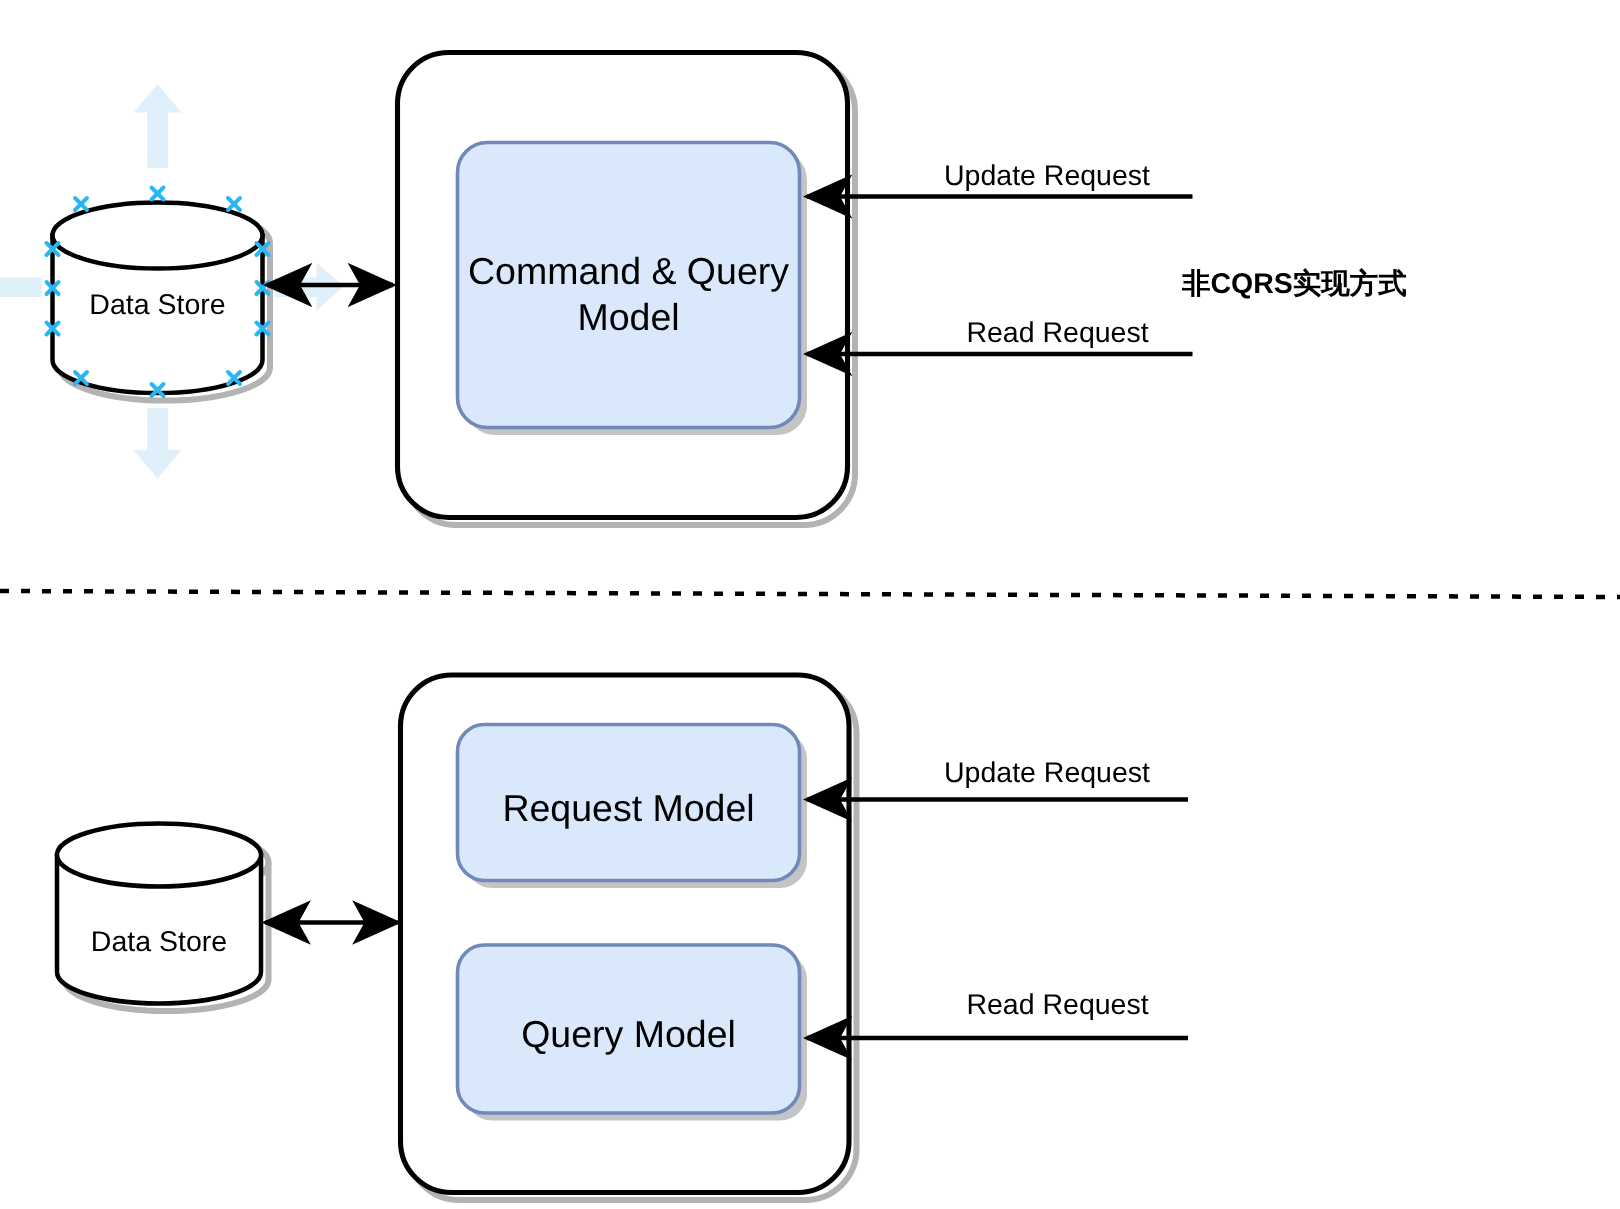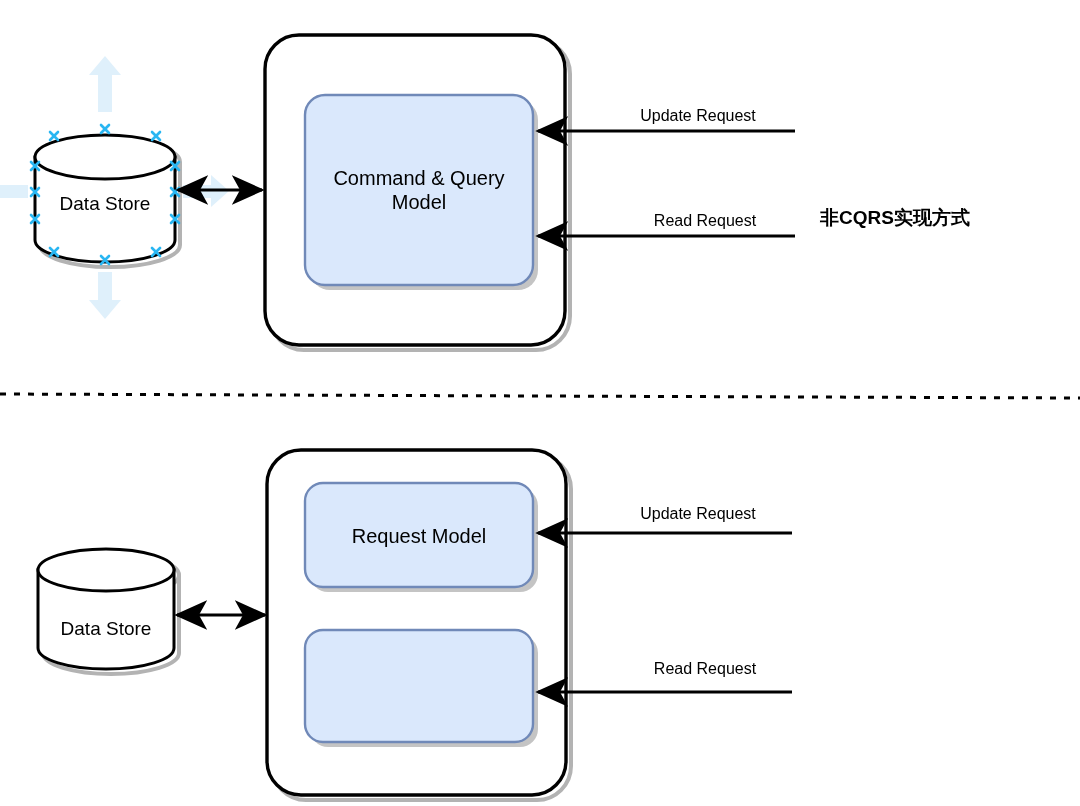--- a/index.html
+++ b/index.html
@@ -28,24 +28,24 @@
   .lbl {
     position: absolute;
     color: #000000;
     font-family: "Liberation Sans", sans-serif;
     text-align: center;
     line-height: 1.22;
     white-space: pre-line;
     pointer-events: none;
   }
   .lbl-shape {
-    font-size: 20px;
+    font-size: 25px;
   }
   .lbl-edge {
-    font-size: 16px;
+    font-size: 19px;
   }
   .lbl-section {
     font-size: 19px;
     font-weight: bold;
   }
   .lbl-ds {
     font-size: 19px;
   }
 </style>
 </head>
@@ -202,23 +202,24 @@
   </svg>
 
   <div class="lbl lbl-ds" style="left:25px; top:192px; width:160px;">Data Store</div>
 
   <div class="lbl lbl-shape" style="left:310px; top:166px; width:218px;">Command &amp; Query
 Model</div>
 
   <div class="lbl lbl-edge" style="left:600px; top:106px; width:196px;">Update Request</div>
   <div class="lbl lbl-edge" style="left:614px; top:211px; width:182px;">Read Request</div>
 
-  <div class="lbl lbl-section" style="left:820px; top:178px; width:220px; text-align:left;margin-top:28px;">非CQRS实现方式</div>
+  <div class="lbl lbl-section" style="left:788px; top:178px; width:220px; text-align:left;">非CQRS实现方式</div>
 
   <div class="lbl lbl-ds" style="left:26px; top:617px; width:160px;">Data Store</div>
 
   <div class="lbl lbl-shape" style="left:310px; top:524px; width:218px;">Request Model</div>
+  <div class="lbl lbl-shape" style="left:310px; top:675px; width:218px;">Query Model</div>
 
   <div class="lbl lbl-edge" style="left:600px; top:504px; width:196px;">Update Request</div>
   <div class="lbl lbl-edge" style="left:614px; top:659px; width:182px;">Read Request</div>
 
 
 </div>
 
 </body></html>

